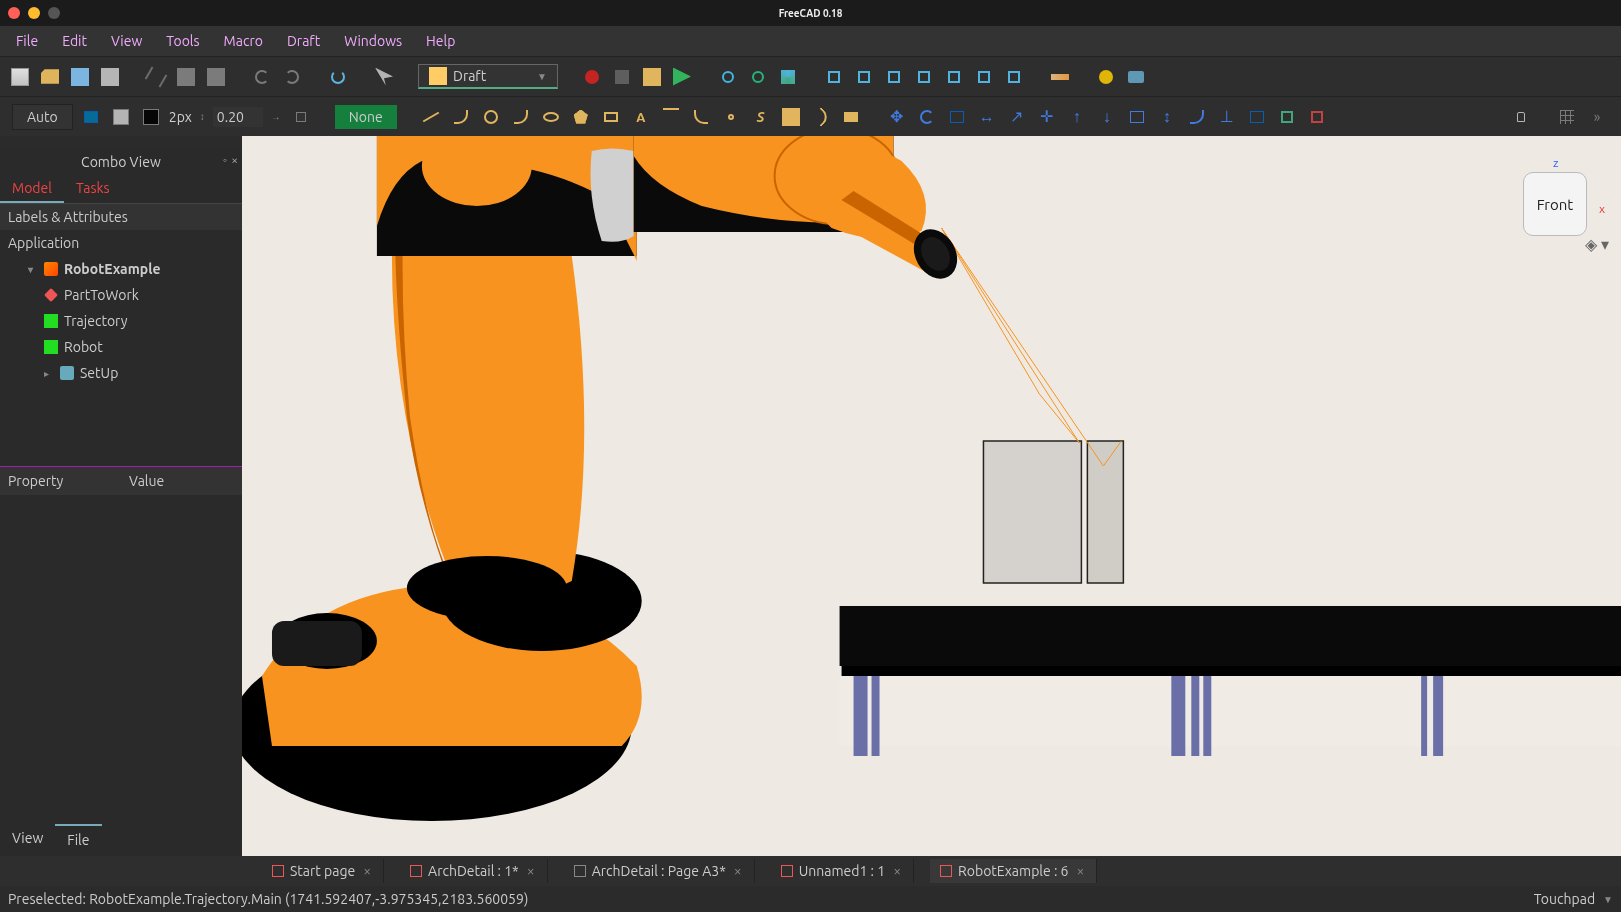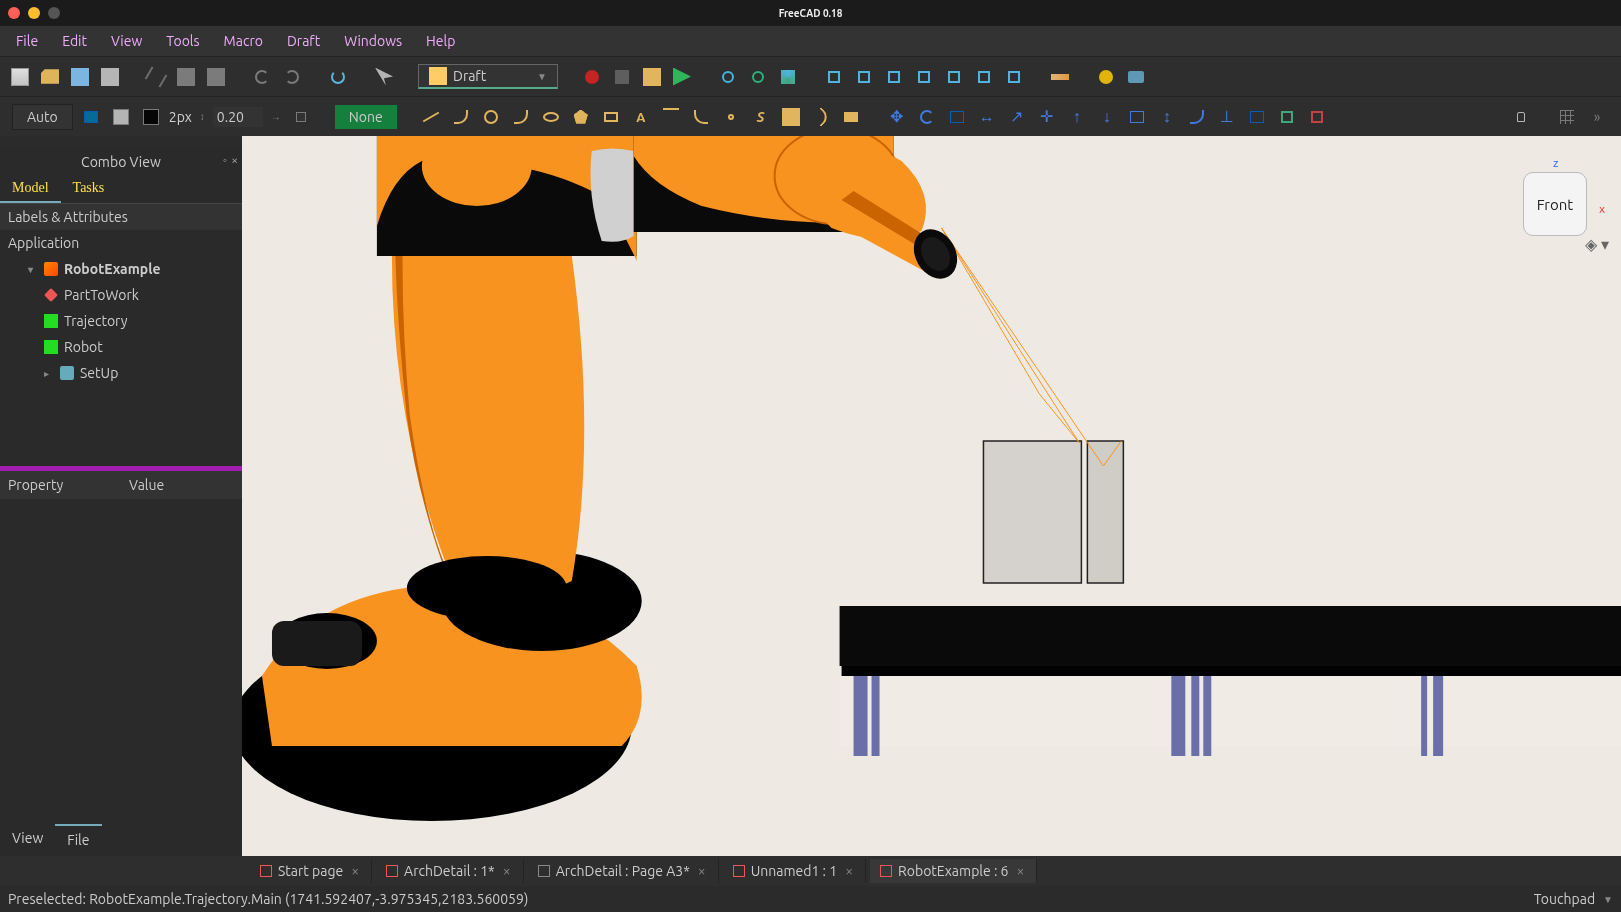--- a/index.html
+++ b/index.html
@@ -29,52 +29,52 @@
 .px-input { background: #333; color: #ccc; border: none; width: 50px; padding: 2px 4px; font-size: 14px; }
 .arrow-small{font-size:10px;color:#888;padding:0 2px;}
 .none-label{background:#15803d;padding:4px 14px;color:#ccc;}
 
 
 .main { display: flex; height: 720px; }
 .sidepanel { width: 242px; background: #2a2a2a; display: flex; flex-direction: column; margin-top: 13px; }
 .combo-hdr { padding: 5px 8px; font-size: 14px; color: #ccc; text-align: center; position: relative; }
 .combo-hdr .ctrl { position: absolute; right: 4px; top: 4px; display: flex; gap: 4px; font-size: 12px; color: #aaa; }
 .tabrow { display: flex; background: #2a2a2a; }
-.tabrow .tab { padding: 5px 12px; color: #fde047; cursor: pointer; font-family: Liberation Serif, serif; }
+.tabrow .tab { padding: 5px 12px; color: #ef4444; cursor: pointer; }
 .tabrow .tab.active { border-bottom: 2px solid #7ab; }
 .section-hdr { padding: 5px 8px; background: #333; color: #ccc; font-size: 14px; border-top: 1px solid #444; }
 .treeitem { padding: 5px 8px; color: #ccc; display: flex; align-items: center; gap: 6px; font-size: 14px; }
 .treeitem.bold { font-weight: 600; }
 .treeitem .exp { width: 10px; color: #888; font-size: 10px; }
 .treeitem .ico { width: 14px; height: 14px; display: inline-block; }
 .tico-doc{background:linear-gradient(135deg,#f80,#f40);border-radius:2px;}
 .tico-part{background:#e55;border-radius:2px;transform:rotate(45deg) scale(0.7);}
 .tico-traj{background:#2d2;width:6px;height:14px;}
 .tico-fold{background:#6ab;border-radius:2px;}
 .indent1{padding-left:28px;} .indent2{padding-left:44px;align-items:center;}
 
-.propgrid { flex: 1; border-top: 5px solid #a21caf; background: #2a2a2a; }
+.propgrid { flex: 1; border-top: 1px solid #a21caf; background: #2a2a2a; }
 .propgrid table { width: 100%; border-collapse: collapse; }
 .propgrid th { text-align: left; padding: 6px 8px; font-weight: normal; color: #ccc; background: #333; width: 50%; }
 
 .bottom-tabs { display: flex; background: #2a2a2a; padding: 2px 0; }
 .bottom-tabs .btab { padding: 6px 12px; color: #ccc; cursor: pointer; font-size: 14px; }
 .bottom-tabs .btab.active { border-top: 2px solid #7ab; }
 
 
 .viewport { flex: 1; position: relative; background: #eeeae3; overflow: hidden; }
 .viewport svg { width: 100%; height: 100%; display: block; }
 .navcube { position: absolute; top: 18px; right: 18px; width: 90px; }
 .navcube .face { width: 64px; height: 64px; background: #f4f4f4; border: 1px solid #bbb; border-radius: 10px; display: flex; align-items: center; justify-content: center; font-size: 15px; color: #222; margin: 18px 0 0 10px; }
 .navcube .axisZ { position:absolute;top:2px;left:40px;color:#2a62ff;font-size:12px;}
 .navcube .axisX { position:absolute;top:48px;right:-2px;color:#e33;font-size:12px;}
 .navcube .mini { position:absolute;bottom:-18px;right:-6px;font-size:16px;color:#666;}
 
 
-.doctabs { height: 30px; background: #2e2e2e; display: flex; align-items: center; padding: 0 4px; gap: 4px; }
+.doctabs { height: 30px; background: #2e2e2e; display: flex; align-items: center; padding: 0 4px; gap: 16px; }
 .doctab { display: flex; align-items: center; gap: 6px; padding: 4px 10px; color: #ccc; font-size: 14px; cursor: pointer; border-right: 1px solid #222; }
 .doctab .ico{width:12px;height:12px;display:inline-block;border:1px solid #888;}
 .doctab .ico.fc{border-color:#e55;}
 .doctab .close{color:#888;font-size:14px;padding:0 2px;}
 
 
 .statusbar { height: 26px; background: #2b2b2b; display: flex; align-items: center; padding: 0 8px; color: #ccc; font-size: 14px; justify-content: space-between; }
 .statusbar .right { display: flex; align-items: center; gap: 8px; }
 
 

